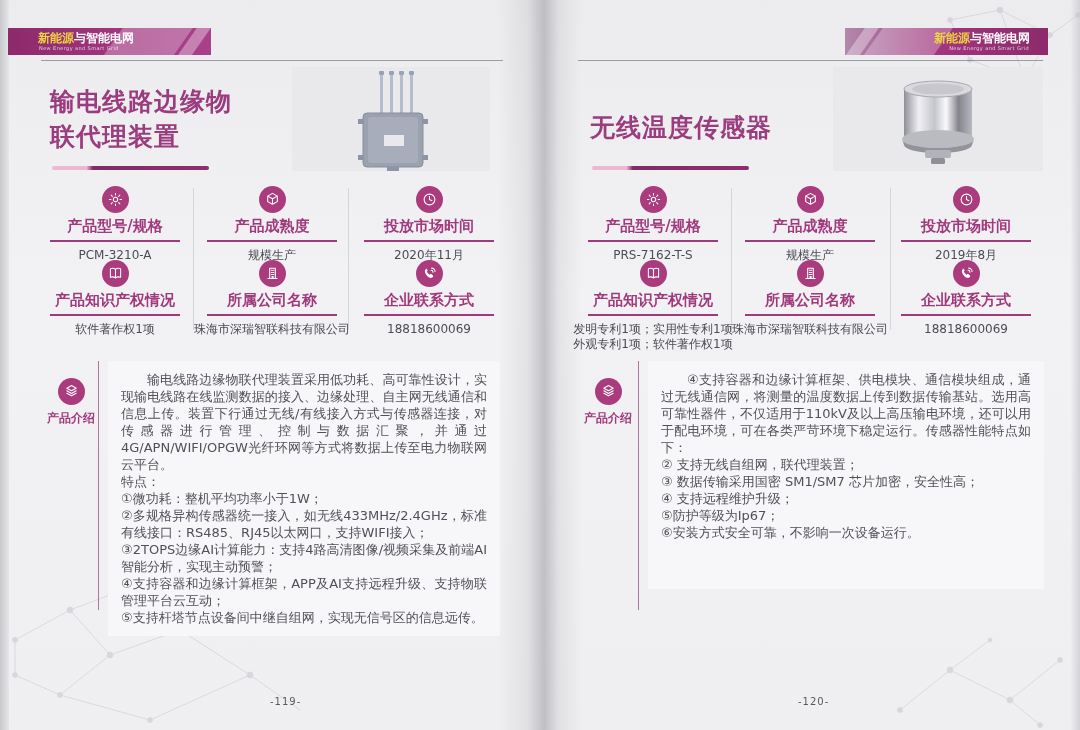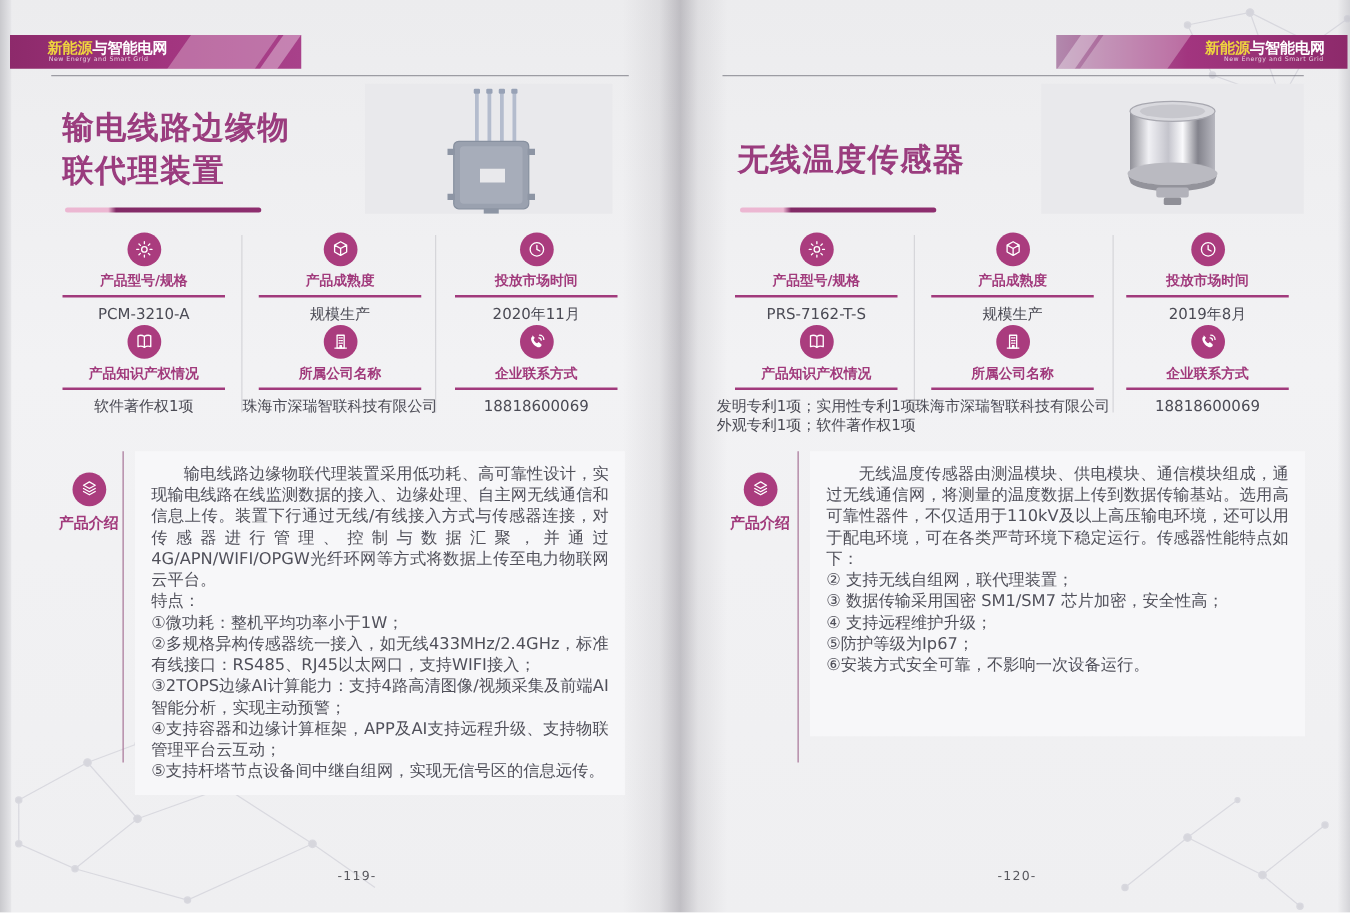--- a/index.html
+++ b/index.html
@@ -10,21 +10,21 @@
   }
   .edge-left{position:absolute;left:0;top:0;width:9px;height:730px;background:linear-gradient(90deg,#c9c9cd,#e6e6e9);}
   .edge-right{position:absolute;right:0;top:0;width:10px;height:730px;background:linear-gradient(270deg,#d4d4d8,rgba(230,230,233,0));}
   .gutter{position:absolute;left:498px;top:0;width:84px;height:730px;
     background:linear-gradient(90deg,rgba(0,0,0,0) 0%,rgba(95,90,100,0.10) 35%,rgba(85,80,92,0.30) 55%,rgba(95,90,100,0.10) 72%,rgba(0,0,0,0) 100%);}
   .constellation{position:absolute;opacity:.55;pointer-events:none;}
   .page{position:absolute;top:0;width:532px;height:730px;}
   #page-left{left:8px;} #page-right{left:540px;}
 
   
-  .banner{position:absolute;top:28px;height:27px;width:233px;overflow:hidden;
+  .banner{position:absolute;top:28px;height:27px;width:203px;overflow:hidden;
     background:linear-gradient(90deg,#8d2a6b 0%,#a2357f 55%,#a8418a 100%);text-align:right;}
   .banner.rtl{background:linear-gradient(270deg,#8d2a6b 0%,#a2357f 55%,#b289ad 100%);}
   .banner .swoosh{position:absolute;top:-6px;width:70px;height:40px;background:rgba(255,255,255,0.28);transform:skewX(-35deg);}
   .banner .swoosh2{position:absolute;top:-6px;width:14px;height:40px;background:rgba(255,255,255,0.35);transform:skewX(-35deg);}
   .banner .txt{position:absolute;top:4px;line-height:12px;font-size:12px;font-weight:bold;white-space:nowrap;}
   .banner .sub{position:absolute;top:17px;font-size:5px;color:rgba(255,255,255,0.75);white-space:nowrap;letter-spacing:.4px;}
   .hl{color:#eed43e;} .wt{color:#ffffff;}
 
   .hr-top{position:absolute;top:60px;height:1px;background:rgba(90,90,100,0.55);}
 
@@ -32,21 +32,21 @@
   .title-underline{position:absolute;top:166px;width:157px;height:4px;
     background:linear-gradient(90deg,#ecb7d2 0%,#ecb7d2 22%,#822a66 26%,#8e2e6f 100%);border-radius:2px;}
 
   .product-img{position:absolute;top:67px;height:104px;background:#e9e9ec;}
 
   
   .v-sep{position:absolute;top:188px;height:142px;width:1px;background:#d6d6da;}
   .cell{position:absolute;width:170px;display:flex;flex-direction:column;align-items:center;}
   .icon-circle{width:27px;height:27px;border-radius:50%;background:#aa3c7e;display:flex;align-items:center;justify-content:center;flex:0 0 auto;}
   .icon-circle svg{width:17px;height:17px;stroke:#fff;stroke-width:1.5;fill:none;stroke-linecap:round;stroke-linejoin:round;}
-  .cell .lbl{margin-top:4px;font-size:11px;font-weight:bold;color:#a13a7c;white-space:nowrap;}
+  .cell .lbl{margin-top:4px;font-size:15px;font-weight:bold;color:#a13a7c;white-space:nowrap;}
   .cell .lbl-line{margin-top:4px;width:130px;height:2px;background:#a13a7c;}
   .cell .val{margin-top:6px;font-size:12px;color:#4b4b55;white-space:nowrap;line-height:15px;text-align:center;}
   .cell .val2{font-size:12px;color:#4b4b55;white-space:nowrap;line-height:15px;text-align:center;}
 
   
   .intro-label{position:absolute;top:378px;width:60px;display:flex;flex-direction:column;align-items:center;}
   .intro-label .lbl{margin-top:5px;font-size:12px;font-weight:bold;color:#a13a7c;white-space:nowrap;}
   .intro-divider{position:absolute;top:361px;width:1px;height:249px;background:#a9789a;}
   .intro-box{position:absolute;top:361px;min-height:228px;background:#f7f7f9;padding:10px 13px;box-sizing:border-box;}
   .intro-box p{margin:0;font-size:13px;line-height:17px;color:#50505a;text-align:justify;}
@@ -339,21 +339,21 @@
   <div class="intro-label" style="left:38px;">
     <div class="icon-circle">
       <svg viewBox="0 0 24 24">
           <path d="M12 3.6 L18.6 7.3 L12 11 L5.4 7.3 Z M5.4 11 L12 14.7 L18.6 11 M5.4 14.4 L12 18.1 L18.6 14.4"></path>
         </svg>
     </div>
     <div class="lbl">产品介绍</div>
   </div>
   <div class="intro-divider" style="left:98px;"></div>
   <div class="intro-box" style="left:108px;width:396px;">
-    <p class="first">无线温度传感器由测温模块、供电模块、通信模块组成，通过无线通信网，将测量的温度数据上传到数据传输基站。选用高可靠性器件，不仅适用于110kV及以上高压输电环境，还可以用于配电环境，可在各类严苛环境下稳定运行。传感器性能特点如下：</p>
+    <p class="first">④支持容器和边缘计算框架、供电模块、通信模块组成，通过无线通信网，将测量的温度数据上传到数据传输基站。选用高可靠性器件，不仅适用于110kV及以上高压输电环境，还可以用于配电环境，可在各类严苛环境下稳定运行。传感器性能特点如下：</p>
     <p>② 支持无线自组网，联代理装置；</p>
     <p>③ 数据传输采用国密 SM1/SM7 芯片加密，安全性高；</p>
     <p>④ 支持远程维护升级；</p>
     <p>⑤防护等级为Ip67；</p>
     <p>⑥安装方式安全可靠，不影响一次设备运行。</p>
   </div>
 
   <div class="page-num" style="left:258px;">-120-</div>
 </div>
 

